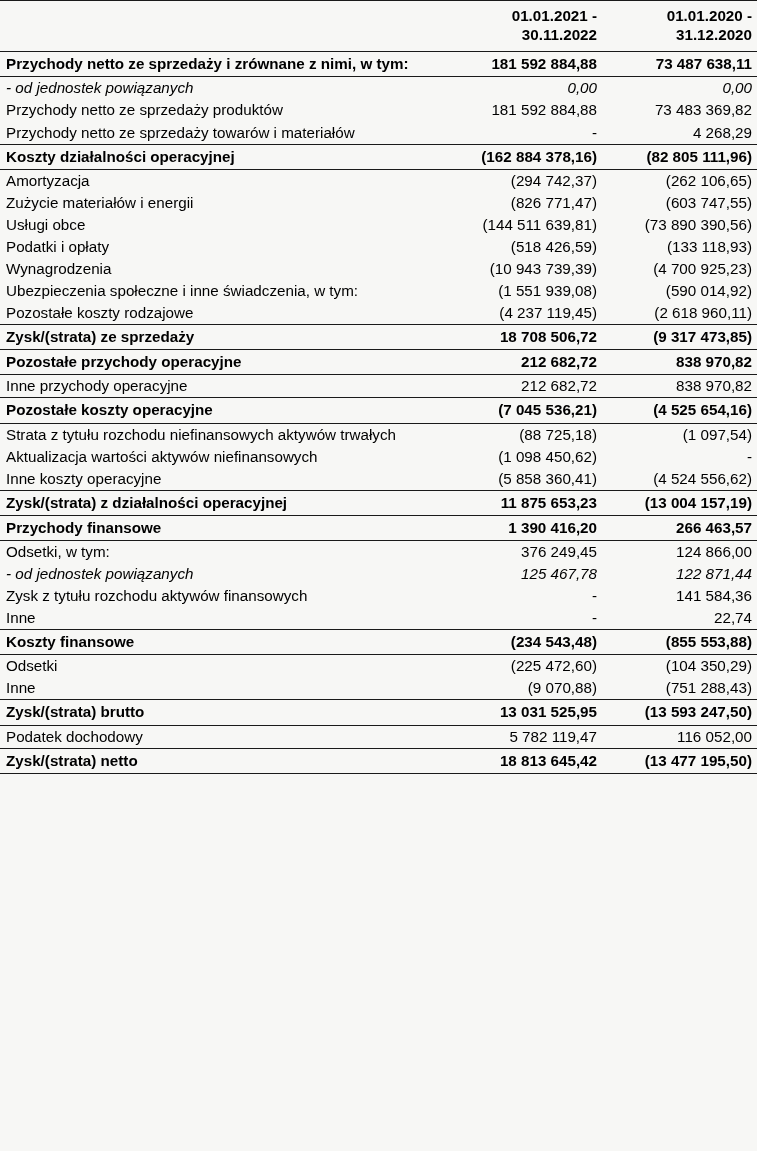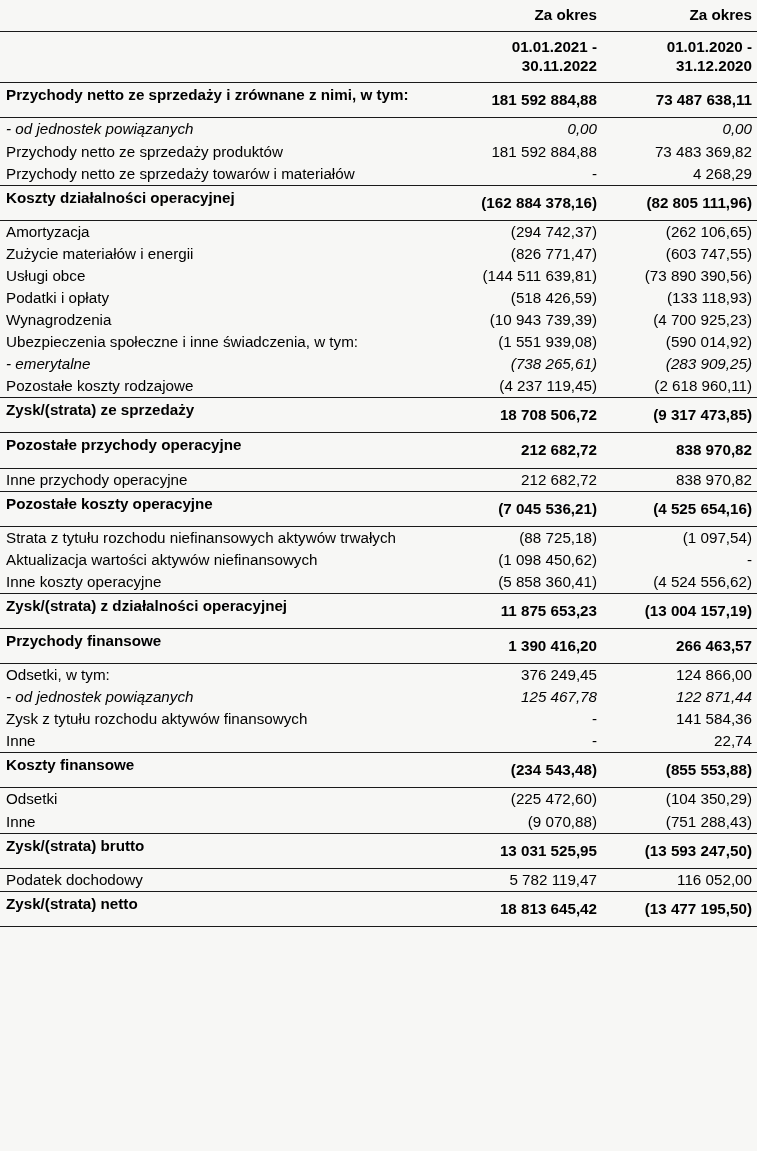--- a/index.html
+++ b/index.html
@@ -54,21 +54,21 @@
 
   
   td.v2, th.v2 {
     border-left: 1px solid #dedede;
   }
 
   
   tr.total > td {
     font-weight: bold;
   }
-  tr.total > td.label { padding-top: 3px; padding-bottom: 13px; }
+  tr.total > td.label { padding-top: 3px; padding-bottom: 3px; }
 
   
   tr.rule-top > td {
     border-top: 1.6px solid #1a1a1a;
   }
   tr.rule-bottom > td {
     border-bottom: 1.6px solid #1a1a1a;
   }
 
   tr.italic td {
@@ -100,25 +100,20 @@
 <body>
 
 <div id="sheet">
   <table class="fin">
     <colgroup>
       <col class="c-label">
       <col class="c-v1">
       <col class="c-v2">
     </colgroup>
     <thead>
-      <tr class="hdr-title">
-        <td class="label"></td>
-        <td class="val">Za okres</td>
-        <td class="val v2">Za okres</td>
-      </tr>
       <tr class="hdr-dates rule-top rule-bottom">
         <td class="label"></td>
         <td class="val dates">
           <span>01.01.2021  -</span>
           <span>30.11.2022</span>
         </td>
         <td class="val v2 dates">
           <span>01.01.2020  -</span>
           <span>31.12.2020</span>
         </td>
@@ -173,25 +168,20 @@
         <tr>
           <td class="label tall">Wynagrodzenia</td>
           <td class="val">(10 943 739,39)</td>
           <td class="val v2">(4 700 925,23)</td>
         </tr>
         <tr>
           <td class="label tall">Ubezpieczenia społeczne i inne świadczenia, w tym:</td>
           <td class="val">(1 551 939,08)</td>
           <td class="val v2">(590 014,92)</td>
         </tr>
-        <tr class="italic">
-          <td class="label tall">- emerytalne</td>
-          <td class="val">(738 265,61)</td>
-          <td class="val v2">(283 909,25)</td>
-        </tr>
         <tr>
           <td class="label tall">Pozostałe koszty rodzajowe</td>
           <td class="val">(4 237 119,45)</td>
           <td class="val v2">(2 618 960,11)</td>
         </tr>
         <tr class="total rule-top rule-bottom">
           <td class="label tall">Zysk/(strata) ze sprzedaży</td>
           <td class="val">18 708 506,72</td>
           <td class="val v2">(9 317 473,85)</td>
         </tr>

